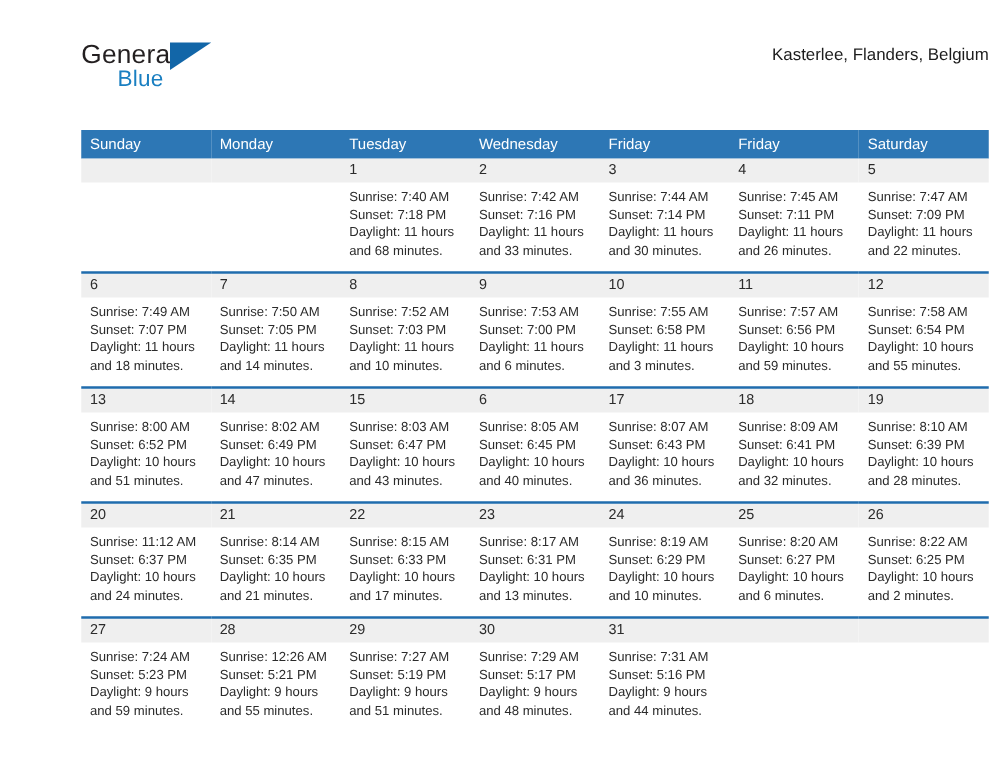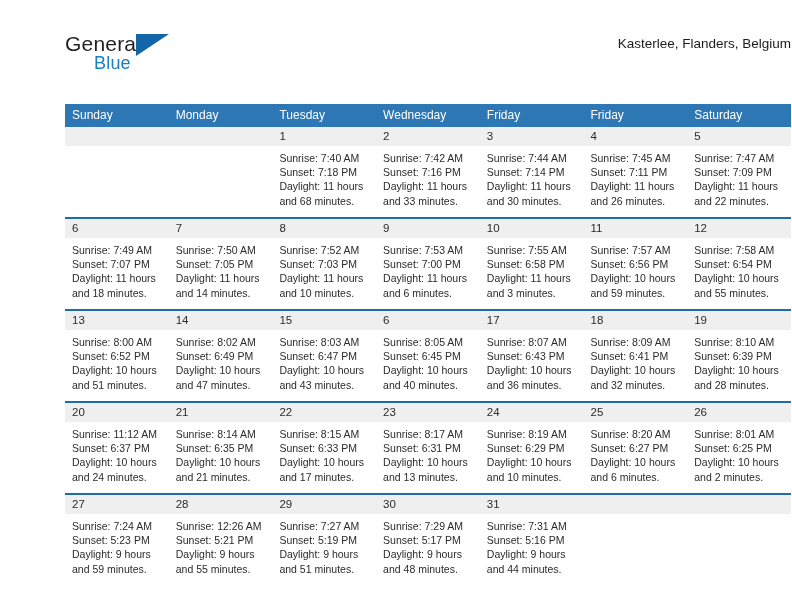--- a/index.html
+++ b/index.html
@@ -474,21 +474,21 @@
                 <div>Sunset: 6:27 PM</div>
                 <div>Daylight: 10 hours</div>
                 <div>and 6 minutes.</div>
               </div>
             </div>
           </td>
         <td>
             <div class="daycell">
               <div class="daynum">26</div>
               <div class="daybody">
-                <div>Sunrise: 8:01 AM</div>
+                <div>Sunrise: 8:22 AM</div>
                 <div>Sunset: 6:25 PM</div>
                 <div>Daylight: 10 hours</div>
                 <div>and 2 minutes.</div>
               </div>
             </div>
           </td>
       </tr>
 
       <tr>
         <td>

